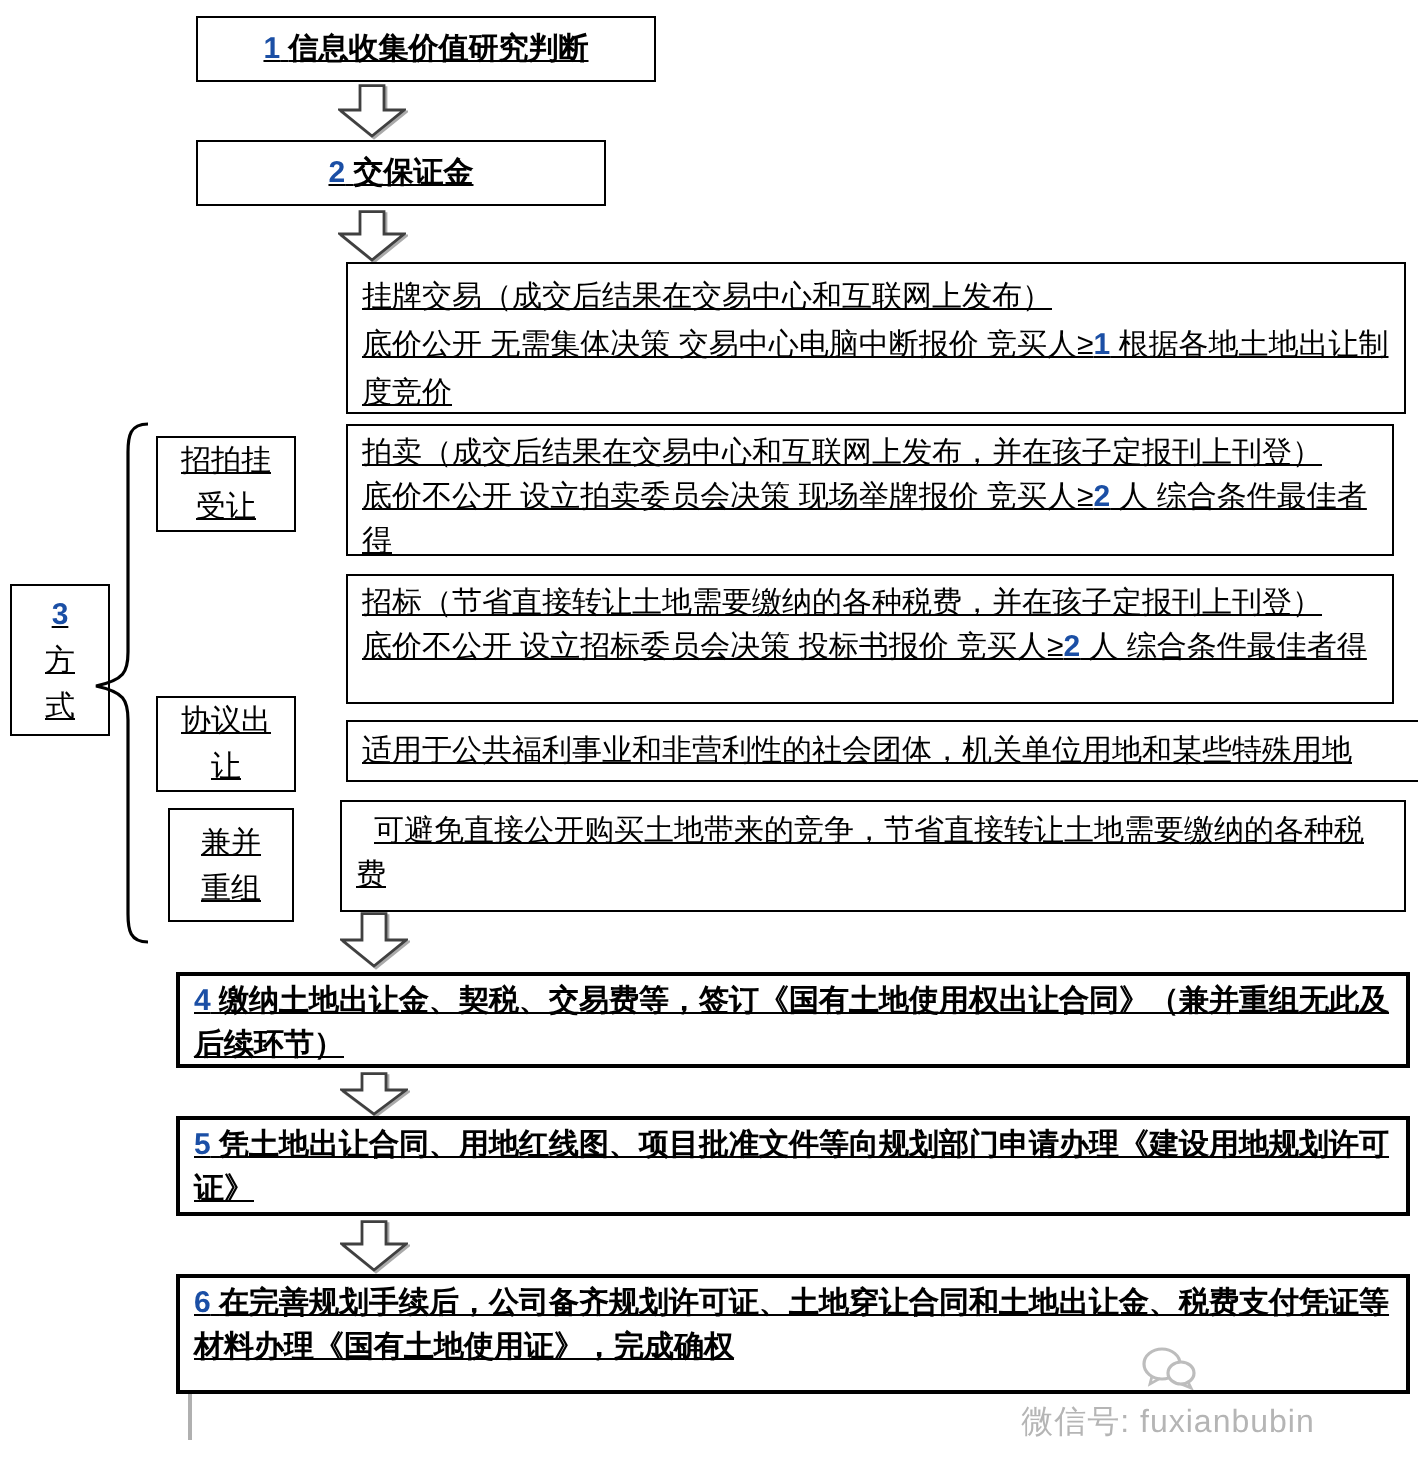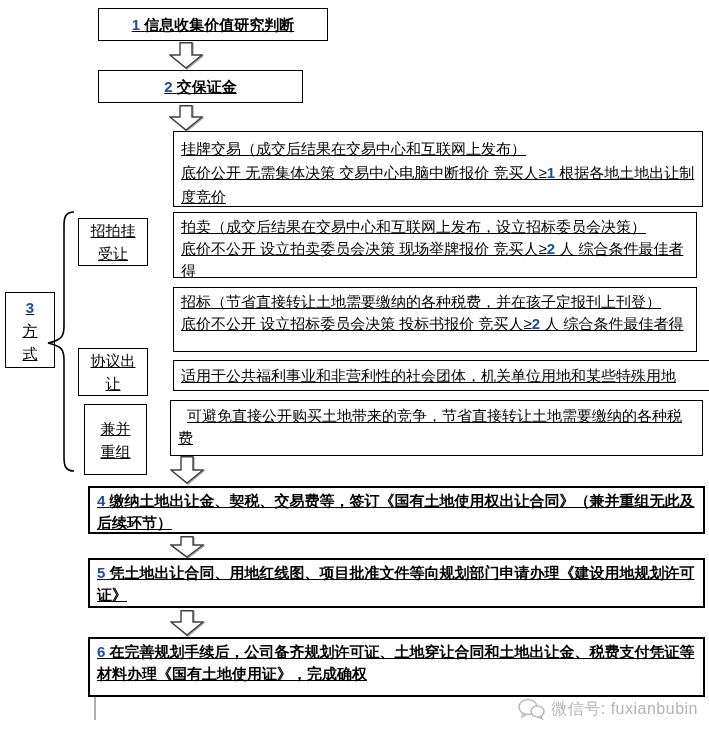--- a/index.html
+++ b/index.html
@@ -56,21 +56,21 @@
         <polygon points="11,0.8 23,0.8 23,12 33,12 17,25 1,12 11,12" fill="#ffffff" stroke="#404040" stroke-width="1.4"></polygon>
       </svg>
   </div>
 
   <div class="box info" style="left:173px;top:131px;width:530px;height:76px;line-height:24px;padding-top:5px;">
     <span>挂牌交易（成交后结果在交易中心和互联网上发布）</span><br>
     <span>底价公开 无需集体决策 交易中心电脑中断报价 竞买人≥</span><span class="num">1</span><span> 根据各地土地出让制度竞价</span>
   </div>
 
   <div class="box info" style="left:173px;top:212px;width:524px;height:66px;">
-    <span>拍卖（成交后结果在交易中心和互联网上发布，设立招标委员会决策）</span><br>
+    <span>拍卖（成交后结果在交易中心和互联网上发布，并在孩子定报刊上刊登）</span><br>
     <span>底价不公开 设立拍卖委员会决策 现场举牌报价 竞买人≥</span><span class="num">2</span><span> 人 综合条件最佳者得</span>
   </div>
 
   <div class="box info" style="left:173px;top:287px;width:524px;height:65px;">
     <span>招标（节省直接转让土地需要缴纳的各种税费，并在孩子定报刊上刊登）</span><br>
     <span>底价不公开 设立招标委员会决策 投标书报价 竞买人≥</span><span class="num">2</span><span> 人 综合条件最佳者得</span>
   </div>
 
   <div class="box info" style="left:173px;top:360px;width:596px;height:31px;padding-top:4px;">
     <span>适用于公共福利事业和非营利性的社会团体，机关单位用地和某些特殊用地</span>
@@ -81,21 +81,21 @@
   </div>
 
   <div class="box center small-label" style="left:78px;top:218px;width:70px;height:48px;">
     <span><span>招拍挂</span><br><span>受让</span></span>
   </div>
 
   <div class="box center small-label" style="left:78px;top:348px;width:70px;height:48px;text-align:center;">
     <span><span>协议出</span><br><span>让</span></span>
   </div>
 
-  <div class="box center small-label" style="left:84px;top:404px;width:63px;height:71px;">
+  <div class="box center small-label" style="left:84px;top:404px;width:63px;height:57px;">
     <span><span>兼并</span><br><span>重组</span></span>
   </div>
 
   <div class="box center small-label" style="left:5px;top:292px;width:50px;height:76px;">
     <span><span class="num">3</span><br><span>方</span><br><span>式</span></span>
   </div>
 
   <div class="brace" style="left:40px;top:210px;">
     <svg width="38" height="263" viewBox="0 0 38 263">
       <path d="M 34 2 C 25 2, 24 8, 24 16 L 24 116 C 24 126, 22 130, 8 133 C 22 136, 24 140, 24 150 L 24 247 C 24 255, 25 261, 34 261" fill="none" stroke="#000000" stroke-width="1.6"></path>
@@ -127,21 +127,21 @@
         <polygon points="11,0.8 23,0.8 23,12 33,12 17,25 1,12 11,12" fill="#ffffff" stroke="#404040" stroke-width="1.4"></polygon>
       </svg>
   </div>
 
   <div class="box step-wide" style="left:88px;top:637px;width:617px;height:60px;">
     <span class="num">6</span> <span>在完善规划手续后，公司备齐规划许可证、土地穿让合同和土地出让金、税费支付凭证等材料办理《国有土地使用证》，完成确权</span>
   </div>
 
   <div class="grayline" style="left:94px;top:697px;width:2px;height:23px;"></div>
 
-  <div class="watermark" style="left:470px;top:696px;width:228px;height:26px;">
+  <div class="watermark" style="left:470px;top:696px;width:228px;height:26px;flex-direction:column;">
     <span style="display:inline-flex;">
       <svg width="28" height="22" viewBox="0 0 28 22">
         <ellipse cx="11" cy="9" rx="9" ry="7.5" fill="none" stroke="#bdbdbd" stroke-width="1.6"></ellipse>
         <path d="M 6 15 L 5 19 L 10 16.2" fill="none" stroke="#bdbdbd" stroke-width="1.4"></path>
         <ellipse cx="20.5" cy="13.5" rx="6.5" ry="5.5" fill="#ffffff" stroke="#bdbdbd" stroke-width="1.6"></ellipse>
         <path d="M 24 18 L 25.5 21 L 20.5 19" fill="none" stroke="#bdbdbd" stroke-width="1.4"></path>
       </svg>
     </span>
     <span>微信号: fuxianbubin</span>
   </div>

